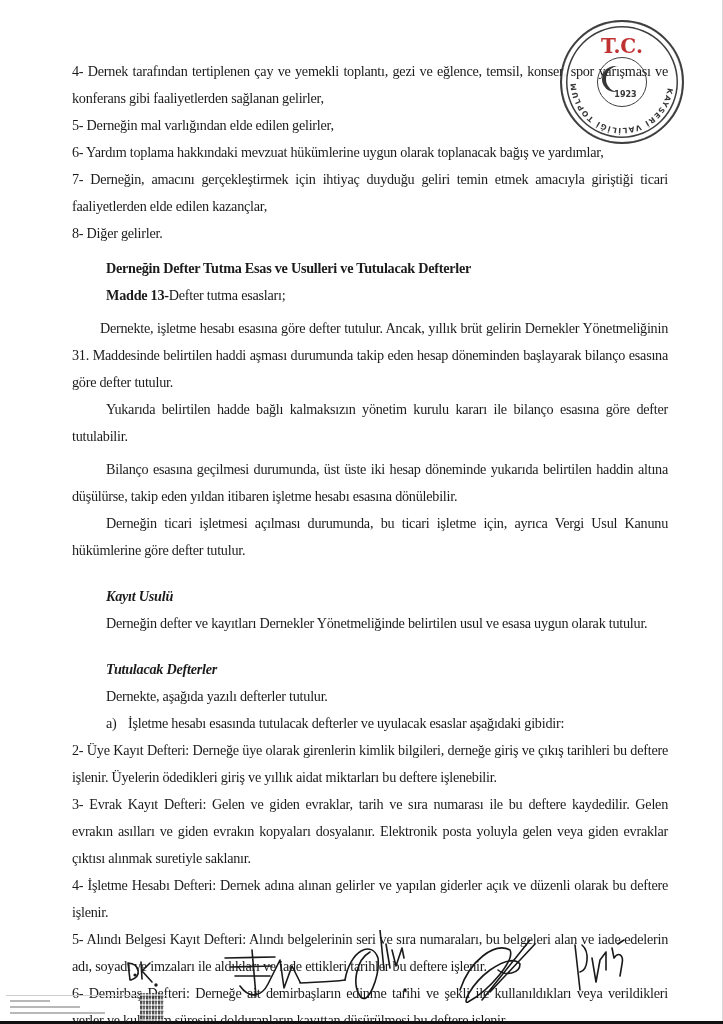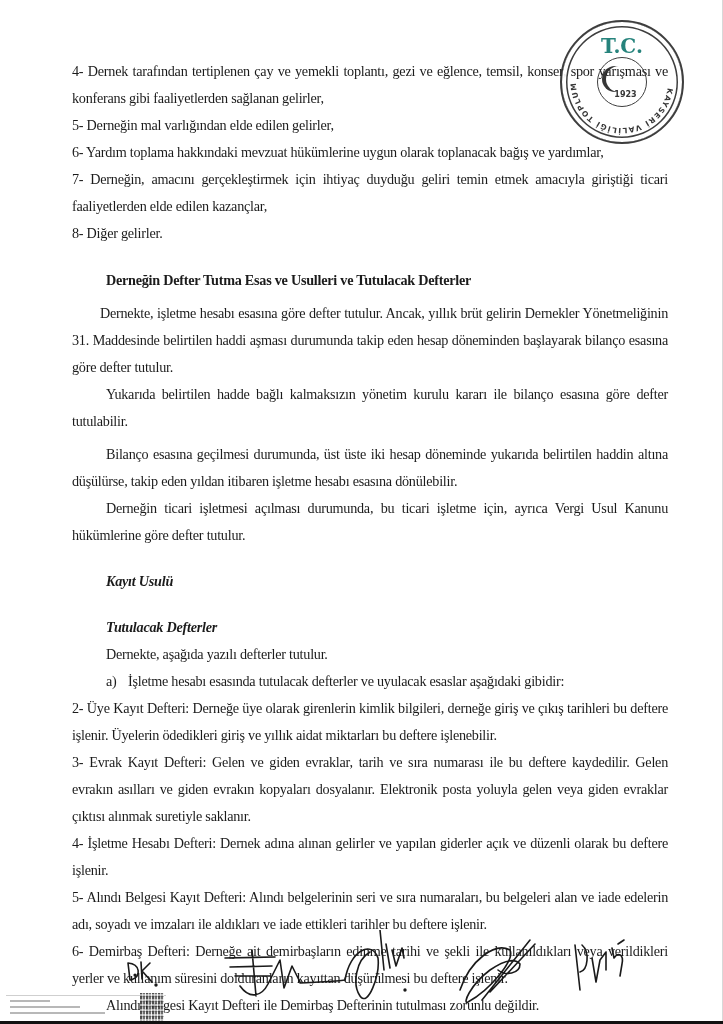--- a/index.html
+++ b/index.html
@@ -16,21 +16,21 @@
     font-family: Liberation Serif, serif;
     font-size: 14.2px; line-height: 27px; color: #1b1b1b;
     letter-spacing: -0.25px;
   }
   .p { margin: 0; text-align: justify; text-align-last: left; }
   .indent { text-indent: 34px; }
   .ind-block { padding-left: 34px; }
   .heading {
     margin: 0; padding-left: 34px; font-weight: bold; font-size: 14.2px;
   }
-  .heading.first { margin-top: 20px; }
+  .heading.first { margin-top: 8px; }
   .subhead {
     margin: 0; padding-left: 34px; font-weight: bold; font-style: italic;
   }
   .gap-s { margin-top: 6px; }
   .gap-m { margin-top: 19px; }
   .madde-bold { font-weight: bold; }
   .sub-a { padding-left: 34px; display: flex; }
   .sub-a .lbl { width: 22px; flex: none; }
   .sub-a .txt { flex: 1; text-align: justify; text-align-last: left; }
 
@@ -40,21 +40,21 @@
     border-radius: 50%; border: 2.5px solid #2a2a2a;
     box-shadow: inset 0 0 0 4px #fff, inset 0 0 0 5.5px #2a2a2a;
     opacity: 0.9;
   }
   .seal-inner {
     position: absolute; left: 35px; top: 35px; width: 48px; height: 48px;
     border-radius: 50%; border: 1.8px solid #2a2a2a;
   }
   .seal-tc {
     position: absolute; left: 0; right: 0; top: 12px; text-align: center;
-    font-family: "DejaVu Serif", serif; font-weight: bold; font-size: 20px; color: #0f766e;
+    font-family: "DejaVu Serif", serif; font-weight: bold; font-size: 20px; color: #b91c1c;
   }
   .seal-year {
     position: absolute; left: 7px; right: 0; top: 68px; text-align: center;
     font-family: "DejaVu Sans", sans-serif; font-size: 8px; font-weight: bold; color: #222;
   }
   .seal-ring-text {
     position: absolute; left: 0; top: 0; width: 120px; height: 120px;
   }
   .crescent {
     position: absolute; left: 44px; top: 44px; width: 26px; height: 26px;
@@ -98,27 +98,29 @@
   <div class="edge-line"></div>
 
   <div class="content">
     <p class="p">4- Dernek tarafından tertiplenen çay ve yemekli toplantı, gezi ve eğlence, temsil, konser, spor yarışması ve konferans gibi faaliyetlerden sağlanan gelirler,</p>
     <p class="p">5- Derneğin mal varlığından elde edilen gelirler,</p>
     <p class="p">6- Yardım toplama hakkındaki mevzuat hükümlerine uygun olarak toplanacak bağış ve yardımlar,</p>
     <p class="p">7- Derneğin, amacını gerçekleştirmek için ihtiyaç duyduğu geliri temin etmek amacıyla giriştiği ticari faaliyetlerden elde edilen kazançlar,</p>
     <p class="p">8- Diğer gelirler.</p>
 
     <p class="heading first">Derneğin Defter Tutma Esas ve Usulleri ve Tutulacak Defterler</p>
+    <p class="p ind-block"><span class="madde-bold">Madde 13-</span><span>Defter tutma esasları;</span></p>
 
     <p class="p gap-s" style="text-indent:28px">Dernekte, işletme hesabı esasına göre defter tutulur. Ancak, yıllık brüt gelirin Dernekler Yönetmeliğinin 31. Maddesinde belirtilen haddi aşması durumunda takip eden hesap döneminden başlayarak bilanço esasına göre defter tutulur.</p>
     <p class="p indent">Yukarıda belirtilen hadde bağlı kalmaksızın yönetim kurulu kararı ile bilanço esasına göre defter tutulabilir.</p>
     <p class="p indent gap-s">Bilanço esasına geçilmesi durumunda, üst üste iki hesap döneminde yukarıda belirtilen haddin altına düşülürse, takip eden yıldan itibaren işletme hesabı esasına dönülebilir.</p>
     <p class="p indent">Derneğin ticari işletmesi açılması durumunda, bu ticari işletme için, ayrıca Vergi Usul Kanunu hükümlerine göre defter tutulur.</p>
 
     <p class="subhead gap-m">Kayıt Usulü</p>
+    <p class="p indent">Derneğin defter ve kayıtları Dernekler Yönetmeliğinde belirtilen usul ve esasa uygun olarak tutulur.</p>
 
     <p class="subhead gap-m">Tutulacak Defterler</p>
     <p class="p ind-block">Dernekte, aşağıda yazılı defterler tutulur.</p>
     <div class="sub-a">
       <span class="lbl">a)</span>
       <span class="txt">İşletme hesabı esasında tutulacak defterler ve uyulacak esaslar aşağıdaki gibidir:</span>
     </div>
 
     <p class="p">2- Üye Kayıt Defteri: Derneğe üye olarak girenlerin kimlik bilgileri, derneğe giriş ve çıkış tarihleri bu deftere işlenir. Üyelerin ödedikleri giriş ve yıllık aidat miktarları bu deftere işlenebilir.</p>
     <p class="p">3- Evrak Kayıt Defteri: Gelen ve giden evraklar, tarih ve sıra numarası ile bu deftere kaydedilir. Gelen evrakın asılları ve giden evrakın kopyaları dosyalanır. Elektronik posta yoluyla gelen veya giden evraklar çıktısı alınmak suretiyle saklanır.</p>

